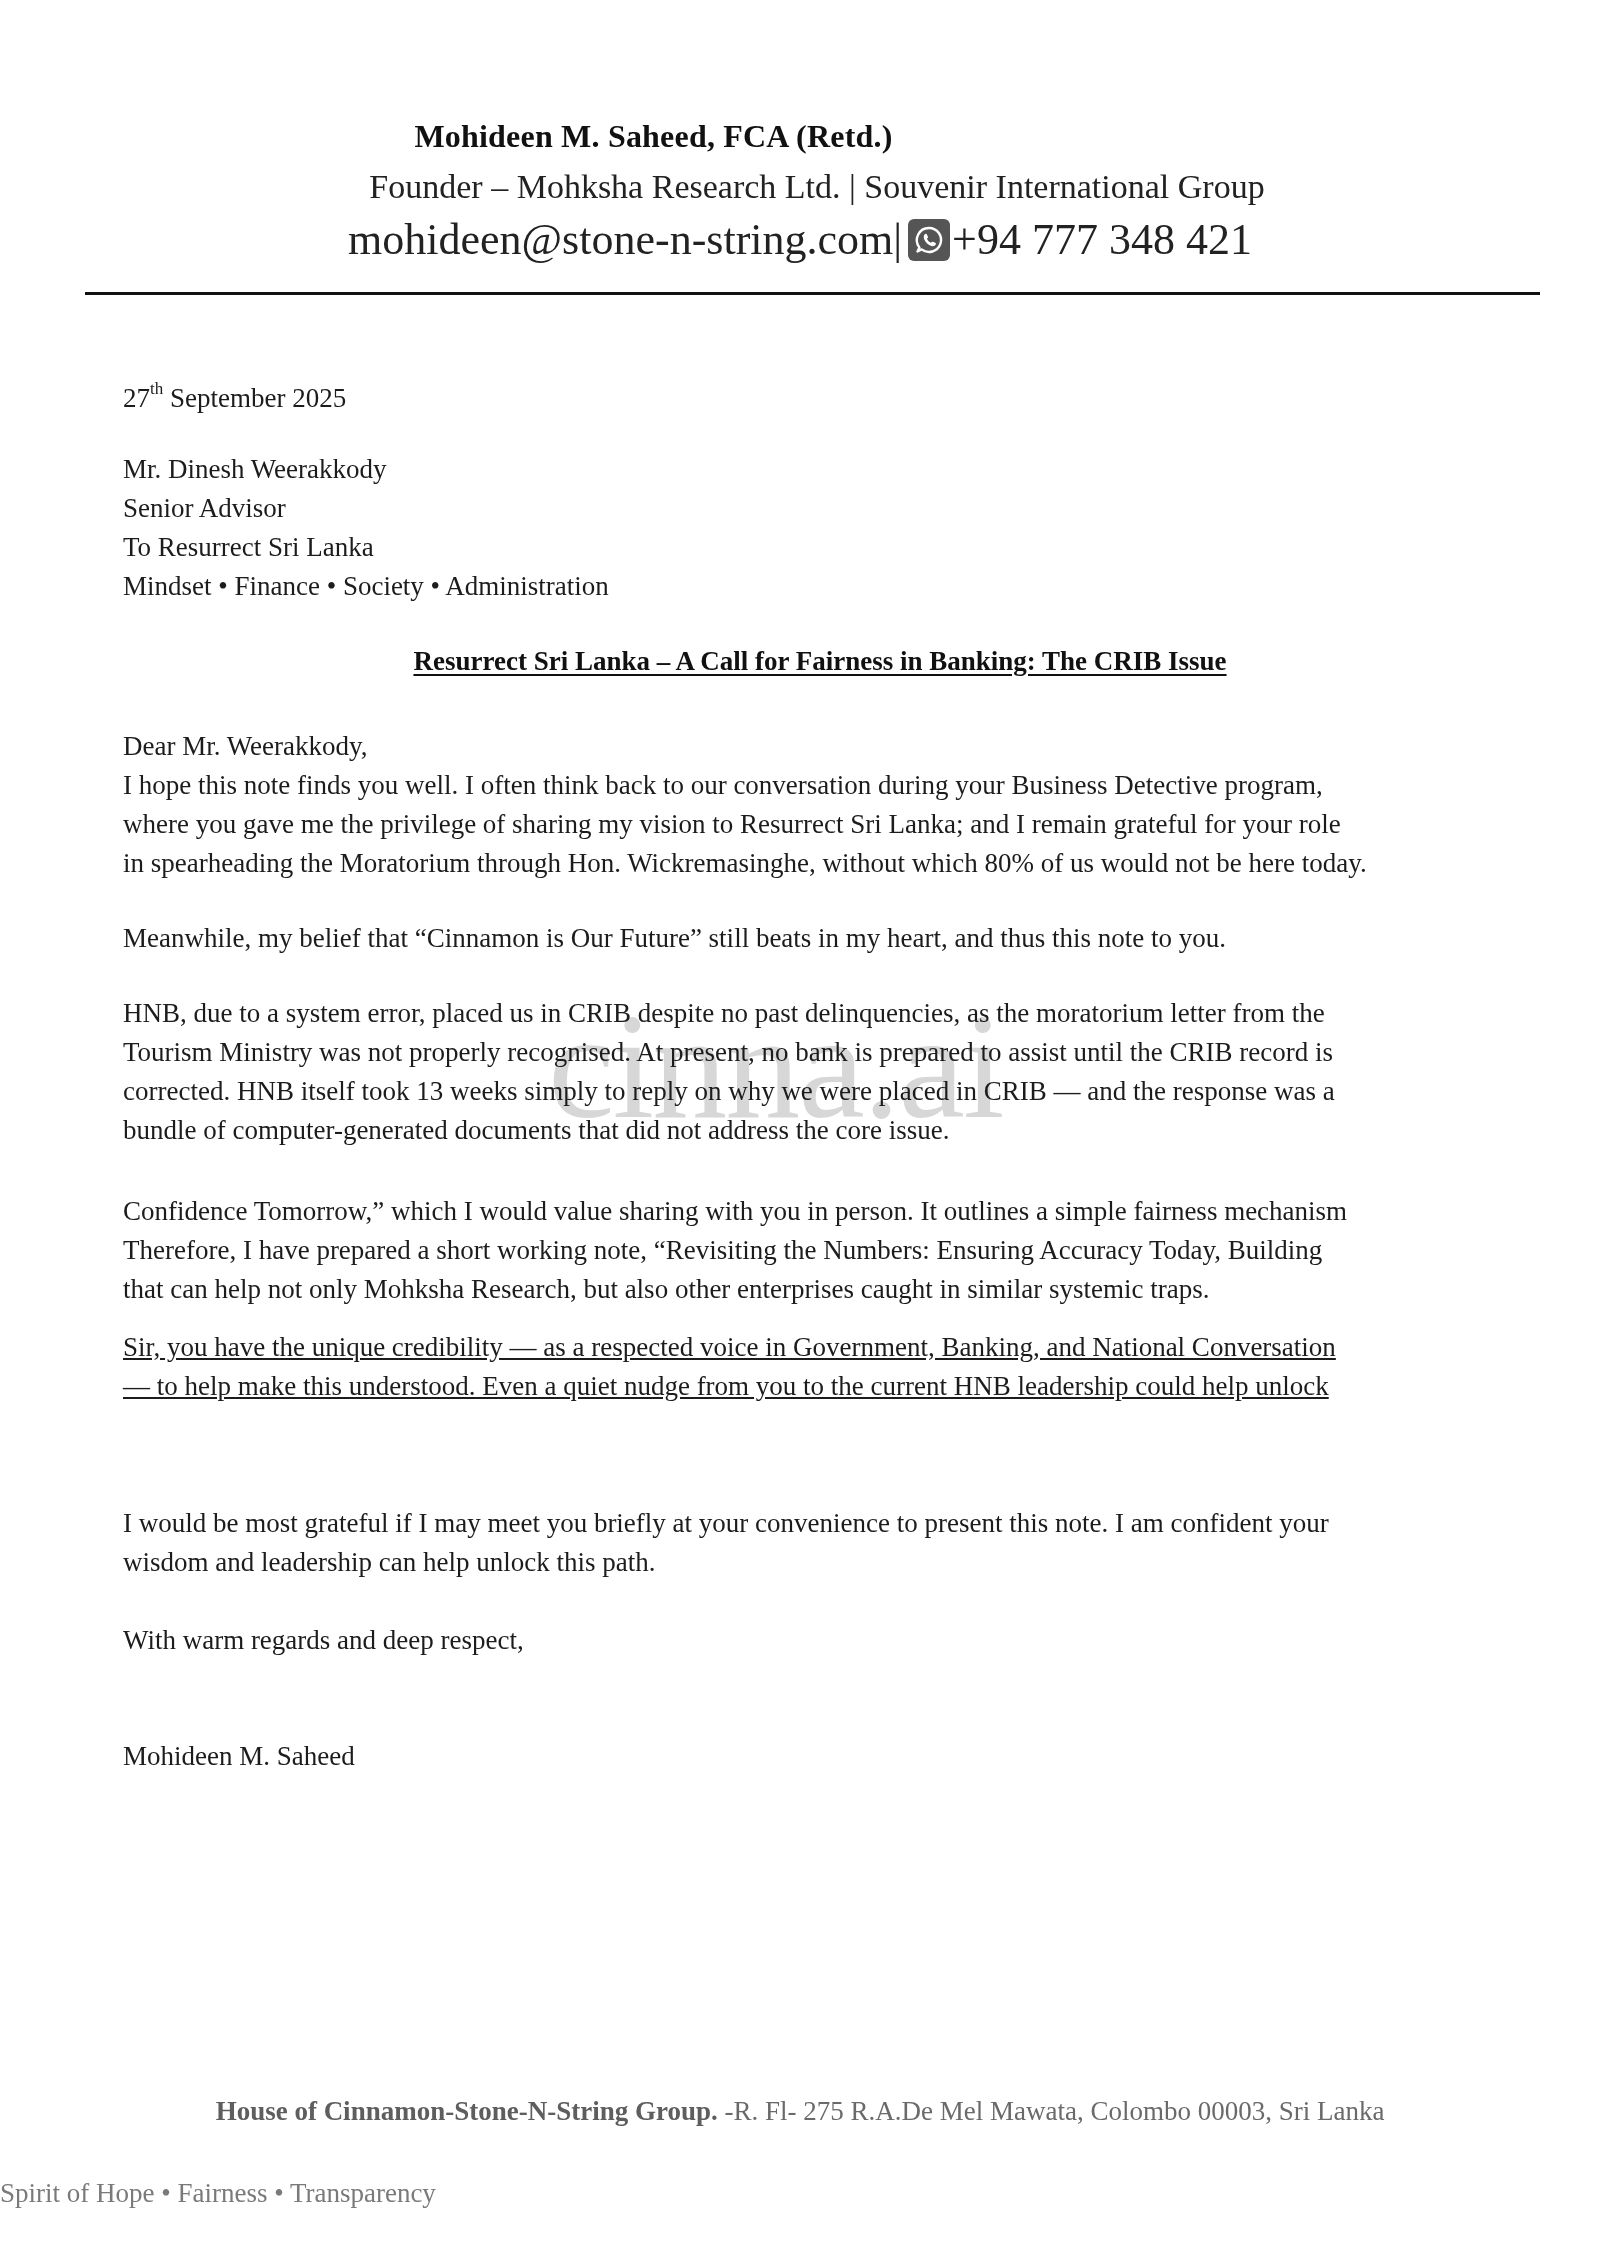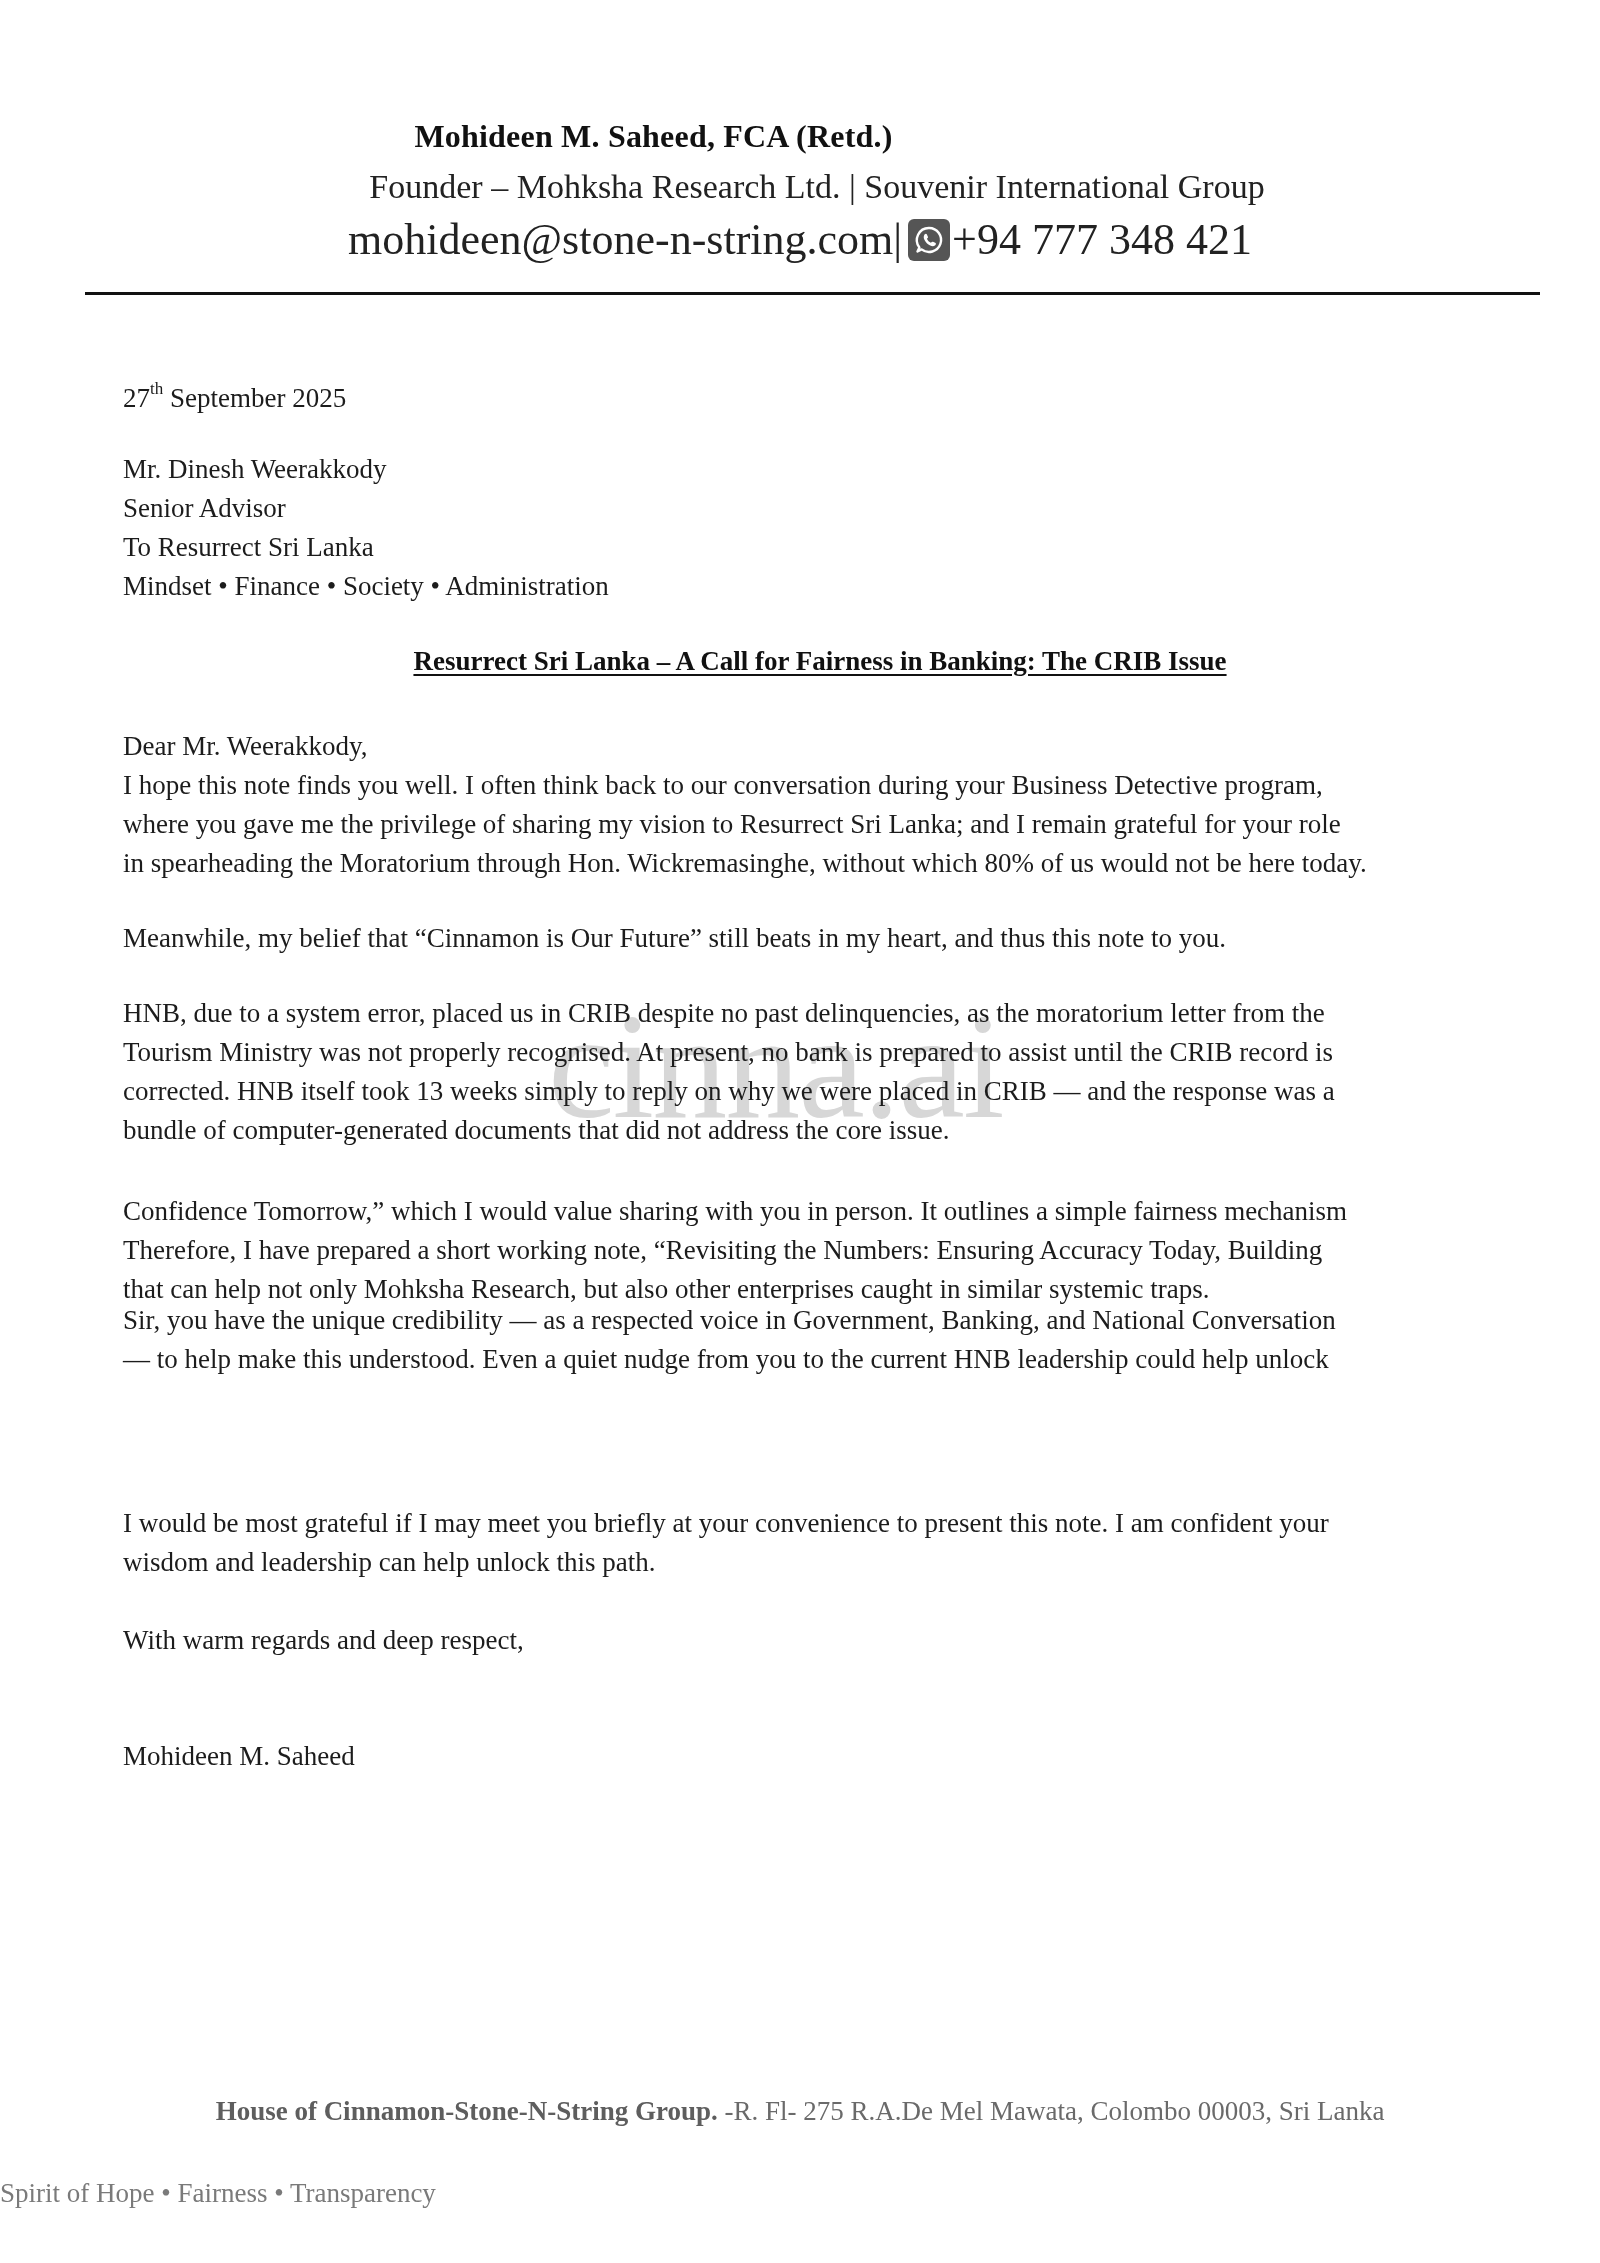--- a/index.html
+++ b/index.html
@@ -140,21 +140,21 @@
   <span class="line">corrected. HNB itself  took 13 weeks simply to reply on why we were placed in CRIB — and the response was a</span>
   <span class="line">bundle of  computer-generated documents that did not address the core issue.</span>
 </div>
 
 <div class="abs txt para" style="top:1192px;">
   <span class="line">Confidence Tomorrow,” which I would value sharing with you in person. It outlines a simple fairness mechanism</span>
   <span class="line">Therefore, I have prepared a short working note, “Revisiting the Numbers: Ensuring Accuracy Today, Building</span>
   <span class="line">that can help not only Mohksha Research, but also other enterprises caught in similar systemic traps.</span>
 </div>
 
-<div class="abs txt para" style="top:1301px;">
+<div class="abs txt para" style="top:1328px;text-decoration:underline;">
   <span class="line">Sir, you have the unique credibility — as a respected voice in Government, Banking, and National Conversation</span>
   <span class="line">— to help make this understood. Even a quiet nudge from you to the current HNB leadership could help unlock</span>
 </div>
 
 <div class="abs txt para" style="top:1504px;">
   <span class="line">I would be most grateful if  I may meet you briefly at your convenience to present this note. I am confident your</span>
   <span class="line">wisdom and leadership can help unlock this path.</span>
 </div>
 
 <div class="abs txt" style="top:1621px;">With warm regards and deep respect,</div>

